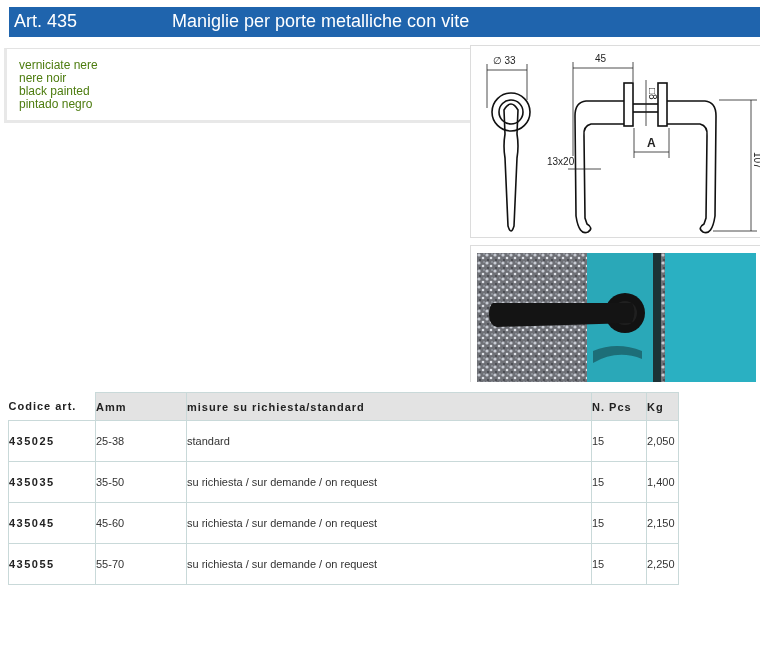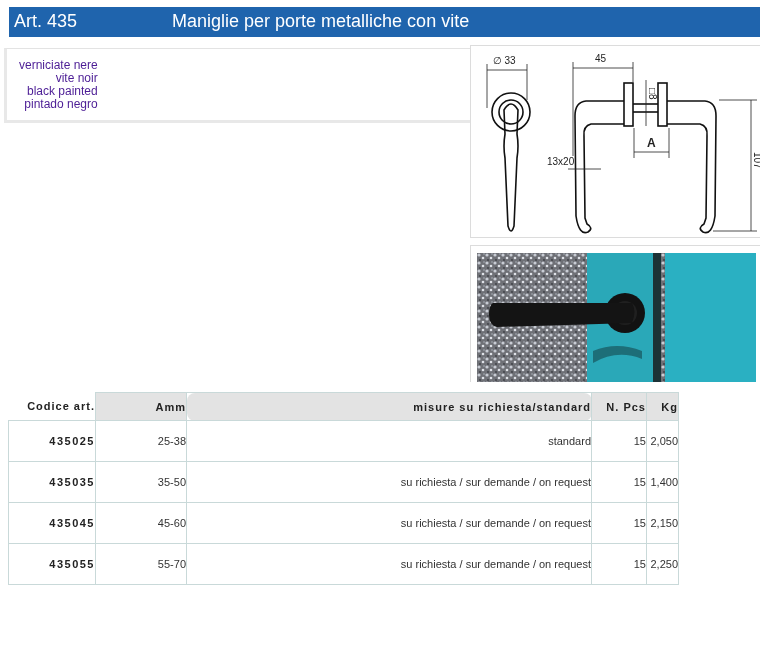--- a/index.html
+++ b/index.html
@@ -11,21 +11,21 @@
       background: #1f64ad; color: #fff;
     }
     .header-art { position: absolute; left: 5px; top: 4px; font-size: 18px; text-align: right; }
     .header-title { position: absolute; left: 163px; top: 4px; font-size: 18px; }
 
     .desc-box {
       position: absolute; left: 4px; top: 48px; width: 470px; height: 75px;
       border: 1px solid #e3e3e3; border-left: 3px solid #e8e8e8; border-bottom: 3px solid #e8e8e8;
       background: #fff;
     }
-    .desc-lines { position: absolute; left: 12px; top: 10px; font-size: 12px; line-height: 13px; color: #4c1d95; text-align: right; }
+    .desc-lines { position: absolute; left: 12px; top: 10px; font-size: 12px; line-height: 13px; color: #4d7c0f; }
     .desc-lines div { white-space: nowrap; }
 
     .diagram-frame {
       position: absolute; left: 470px; top: 45px; width: 290px; height: 193px;
       border-top: 1px solid #dcdcdc; border-left: 1px solid #dcdcdc; border-bottom: 1px solid #dcdcdc;
       background: #fff;
       padding-left: 19px;
     }
     .diagram-frame svg { position: absolute; left: 0; top: 0; }
     .dim-label { font-family: "Liberation Sans", sans-serif; font-size: 10px; fill: #222; }
@@ -34,42 +34,42 @@
       position: absolute; left: 470px; top: 245px; width: 290px; height: 137px;
       border-top: 1px solid #dcdcdc; border-left: 1px solid #dcdcdc;
       background: #fff;
     }
     .photo-frame svg { position: absolute; left: 6px; top: 7px; }
 
     table.spec {
       position: absolute; left: 8px; top: 392px; border-collapse: collapse;
       font-size: 11px; color: #333;
     }
-    table.spec th, table.spec td { border: 1px solid #c9d9d9; text-align: right; }
+    table.spec th, table.spec td { border: 1px solid #c9d9d9; text-align: left; }
     table.spec th {
       height: 28px; background: #e3e3e3; font-weight: bold; font-size: 11px;
       letter-spacing: 1px; color: #222;
     }
     table.spec th.first { background: #ffffff; border-top: none; border-left: none; }
     table.spec td { height: 41px; }
     table.spec td.code { font-weight: bold; letter-spacing: 1.5px; font-size: 11px; color: #222; border-radius: 6px; }
-    .c1 { width: 87px; } .c2 { width: 91px; } .c3 { width: 405px; border-radius: 8px; } .c4 { width: 55px; } .c5 { width: 32px; }
+    .c1 { width: 87px; } .c2 { width: 91px; } .c3 { width: 405px; } .c4 { width: 55px; } .c5 { width: 32px; }
   </style>
 </head>
 <body>
 
 <div class="header-bar">
   <span class="header-art">Art. 435</span>
   <span class="header-title">Maniglie per porte metalliche con vite</span>
 </div>
 
 <div class="desc-box">
   <div class="desc-lines">
     <div>verniciate nere</div>
-    <div>vite noir</div>
+    <div>nere noir</div>
     <div>black painted</div>
     <div>pintado negro</div>
   </div>
 </div>
 
 <div class="diagram-frame">
   <svg width="290" height="193" viewBox="0 0 290 193">
     <g fill="none" stroke="#111" stroke-width="1.6">
 
       <circle cx="40" cy="66" r="19"></circle>

